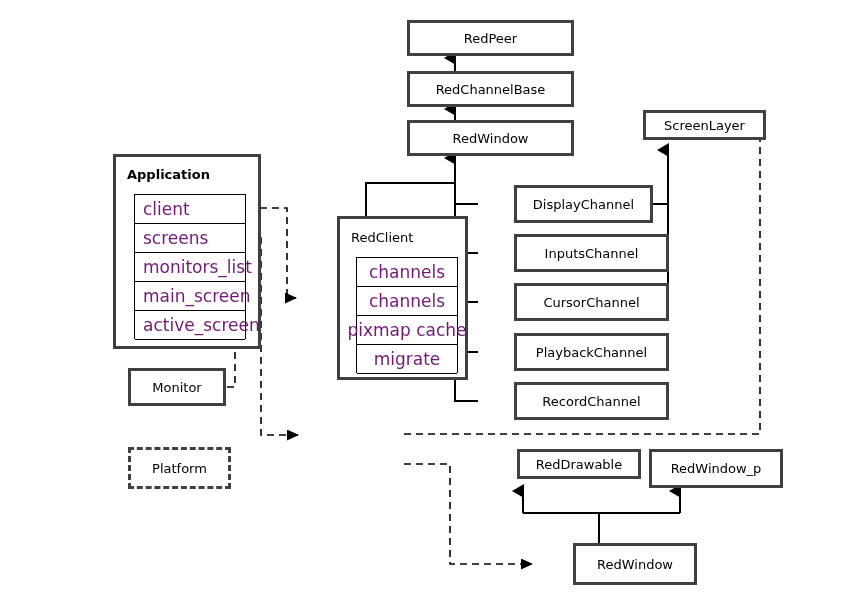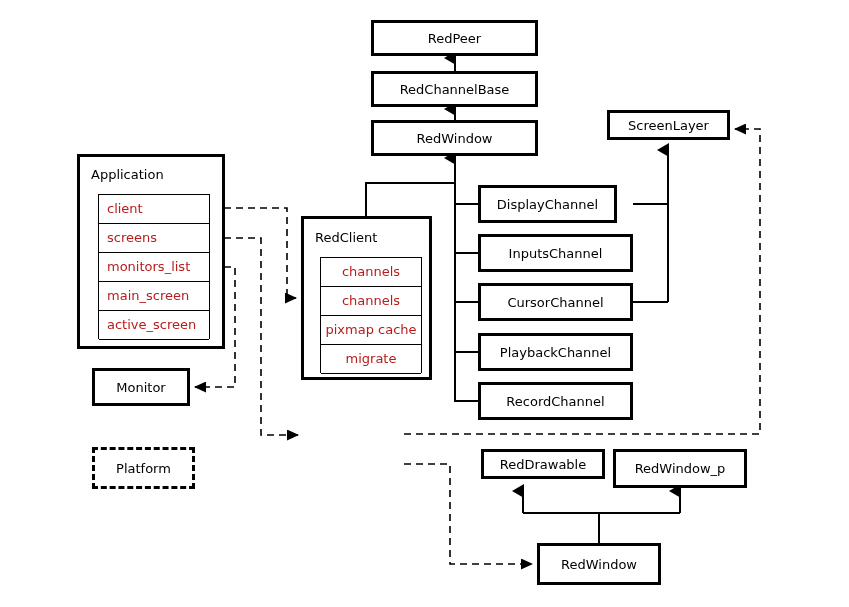--- a/index.html
+++ b/index.html
@@ -19,22 +19,23 @@
     position: absolute;
     left: 0; top: 0;
     width: 849px;
     height: 607px;
     pointer-events: none;
   }
   .node {
     position: absolute;
     box-sizing: border-box;
     background: #ffffff;
-    border: 3px solid #000000;
+    border: 3px solid #404040;
     color: #000000;
+    margin-left: 36px;
   }
   .node.dashedbox {
     border-style: dashed;
   }
   .node .title {
     position: absolute;
     left: 0;
     right: 0;
     text-align: left;
     padding-left: 11px;
@@ -57,23 +58,23 @@
   .fields {
     position: absolute;
     box-sizing: border-box;
     border: 1px solid #000000;
     border-bottom: none;
     background: #ffffff;
   }
   .field {
     box-sizing: border-box;
     border-bottom: 1px solid #000000;
-    font-size: 13px;
+    font-size: 17px;
     line-height: 14px;
-    color: #b91c1c;
+    color: #701a75;
     display: flex;
     align-items: center;
     white-space: nowrap;
     text-align: center;
   }
   .field.left {
     justify-content: flex-start;
     padding-left: 8px;
   }
   .field.center {
@@ -157,21 +158,21 @@
 
   <div class="node simple" style="left:371px; top:120px; width:167px; height:36px;">
     <span class="title">RedWindow</span>
   </div>
 
   <div class="node simple" style="left:607px; top:110px; width:123px; height:30px;">
     <span class="title">ScreenLayer</span>
   </div>
 
   <div class="node" style="left:77px; top:154px; width:148px; height:195px;">
-    <span class="title" style="top:10px;">Application</span>
+    <span class="title" style="top:10px;font-weight:bold;">Application</span>
     <div class="fields" style="left:18px; top:37px; width:112px; height:145px;">
       <div class="field left" style="height:29px;">client</div>
       <div class="field left" style="height:29px;">screens</div>
       <div class="field left" style="height:29px;">monitors_list</div>
       <div class="field left" style="height:29px;">main_screen</div>
       <div class="field left" style="height:29px;">active_screen</div>
     </div>
   </div>
 
   <div class="node" style="left:301px; top:216px; width:131px; height:164px;">

